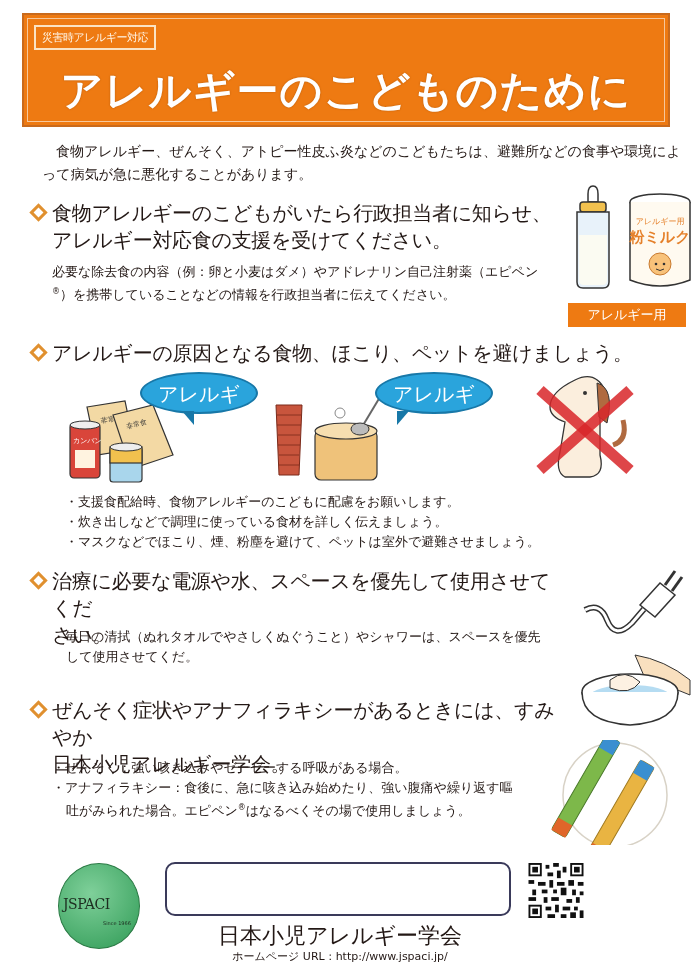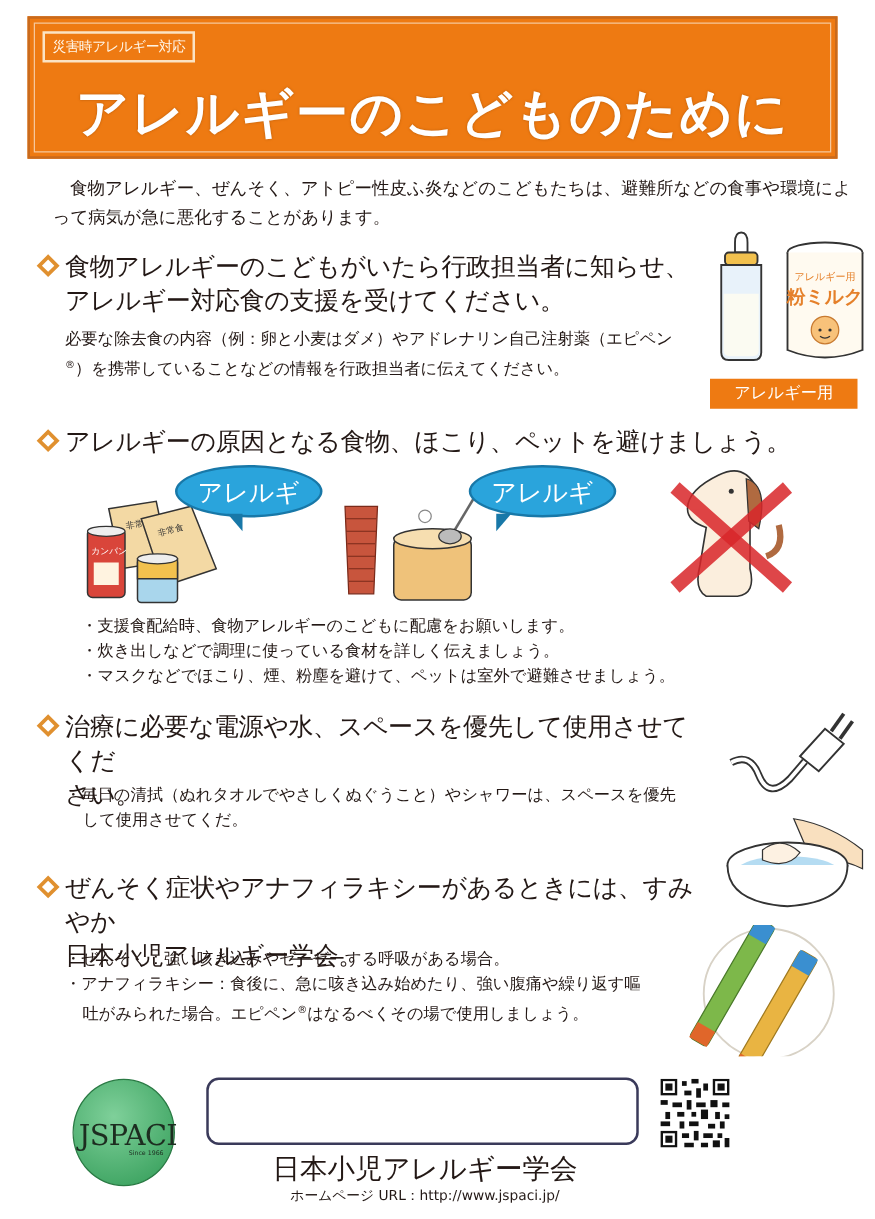--- a/index.html
+++ b/index.html
@@ -64,21 +64,21 @@
   .org-name { position: absolute; left: 160px; top: 923px; width: 360px; text-align: center; font-size: 22px; line-height: 26px; }
   .org-url { position: absolute; left: 160px; top: 950px; width: 360px; text-align: center; font-size: 11px; line-height: 14px; }
 
   .logo {
     position: absolute; left: 58px; top: 863px; width: 82px; height: 86px;
     border-radius: 50%; background: radial-gradient(circle at 40% 35%, #7fd09a, #2f9a55);
     border: 1px solid #2a7a44;
   }
   .logo-text {
     position: absolute; left: 4px; top: 32px; font-family: "DejaVu Serif", serif;
-    font-size: 23px; color: #1d2d20; letter-spacing: -0.5px;
+    font-size: 14px; color: #1d2d20; letter-spacing: -0.5px;
   }
   .logo-since { position: absolute; left: 44px; top: 56px; font-size: 5px; color: #1d2d20; }
 
   .qr { position: absolute; left: 527px; top: 863px; width: 58px; height: 55px; }
 </style>
 </head>
 <body>
 
 <div class="header">
   <div class="header-tag">災害時アレルギー対応</div>

